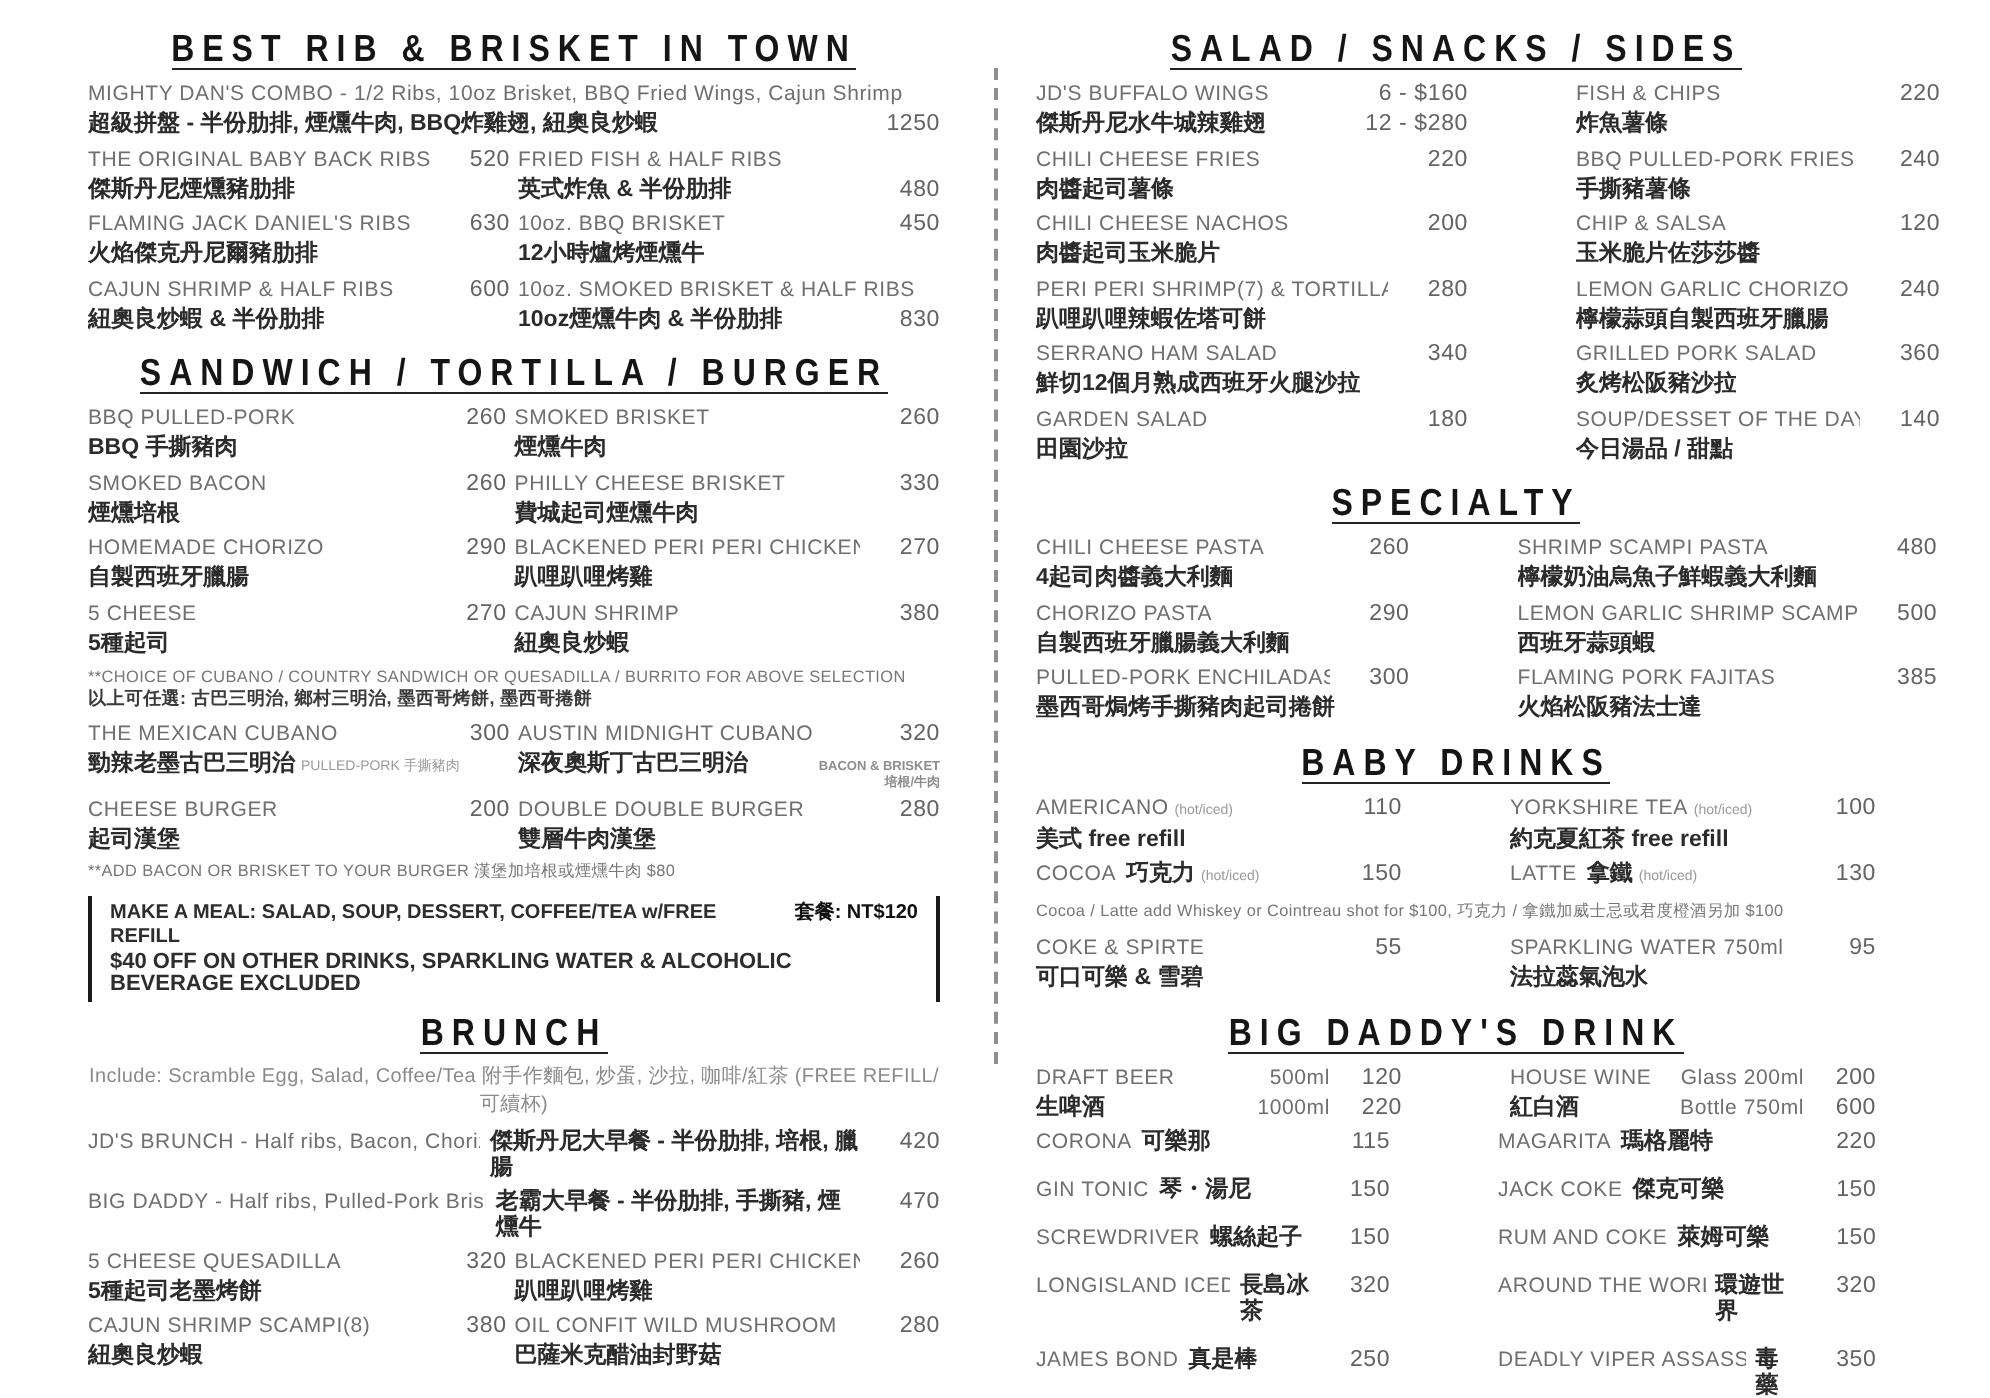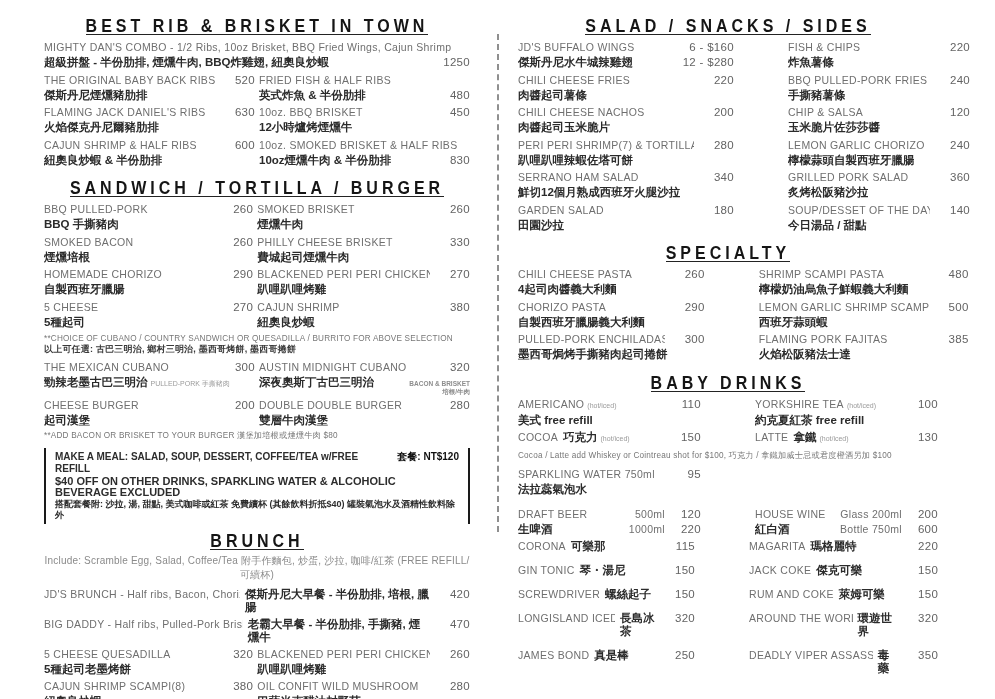--- a/index.html
+++ b/index.html
@@ -296,21 +296,20 @@
           <div class="note-line">**ADD BACON OR BRISKET TO YOUR BURGER 漢堡加培根或煙燻牛肉 $80</div>
         </div>
       </section>
       <section class="msec">
         <div class="box">
           <div class="l1">
             <span>MAKE A MEAL: SALAD, SOUP, DESSERT, COFFEE/TEA w/FREE REFILL</span>
             <span class="right">套餐:  NT$120</span>
           </div>
           <div class="l2">$40 OFF ON OTHER DRINKS, SPARKLING WATER &amp; ALCOHOLIC BEVERAGE EXCLUDED</div>
-          <div class="l3">搭配套餐附: 沙拉, 湯, 甜點, 美式咖啡或紅茶 免費續杯 (其餘飲料折抵$40) 罐裝氣泡水及酒精性飲料除外</div>
         </div>
       </section>
       <section class="msec">
         <div class="sec-head">
           <h2 class="sec-title"><span>BRUNCH</span></h2>
           <div class="sec-rule"></div>
         </div>
         <div class="sub">Include: Scramble Egg, Salad, Coffee/Tea 附手作麵包, 炒蛋, 沙拉, 咖啡/紅茶 (FREE REFILL/可續杯)</div>
         <div class="grid">
           <div class="item full">
@@ -641,32 +640,47 @@
               <span class="price">130</span>
             </div>
           </div>
         </div>
         <div class="note cocoa">
           <div class="note-line">Cocoa / Latte add Whiskey or Cointreau shot for $100, 巧克力 / 拿鐵加威士忌或君度橙酒另加 $100</div>
         </div>
         <div class="grid">
           <div class="item">
             <div class="row">
+              <span class="name">COKE &amp; SPIRTE</span>
+              <span class="sp"></span>
+              <span class="price">55</span>
+            </div>
+            <div class="row zhrow">
+              <span class="name zh">可口可樂 &amp; 雪碧</span>
+              <span class="sp"></span>
+            </div>
+          </div>
+          <div class="item">
+            <div class="row">
               <span class="name">SPARKLING WATER 750ml</span>
               <span class="sp"></span>
               <span class="price">95</span>
             </div>
             <div class="row zhrow">
               <span class="name zh">法拉蕊氣泡水</span>
               <span class="sp"></span>
             </div>
           </div>
         </div>
       </section>
       <section class="msec">
+        <div class="sec-head">
+          <h2 class="sec-title"><span>BIG DADDY'S DRINK</span></h2>
+          <div class="sec-rule"></div>
+        </div>
         <div class="grid">
           <div class="item">
             <div class="row">
               <span class="name">DRAFT BEER</span>
               <span class="sp"></span>
               <span class="size">500ml</span>
               <span class="price">120</span>
             </div>
             <div class="row zhrow">
               <span class="name zh">生啤酒</span>

